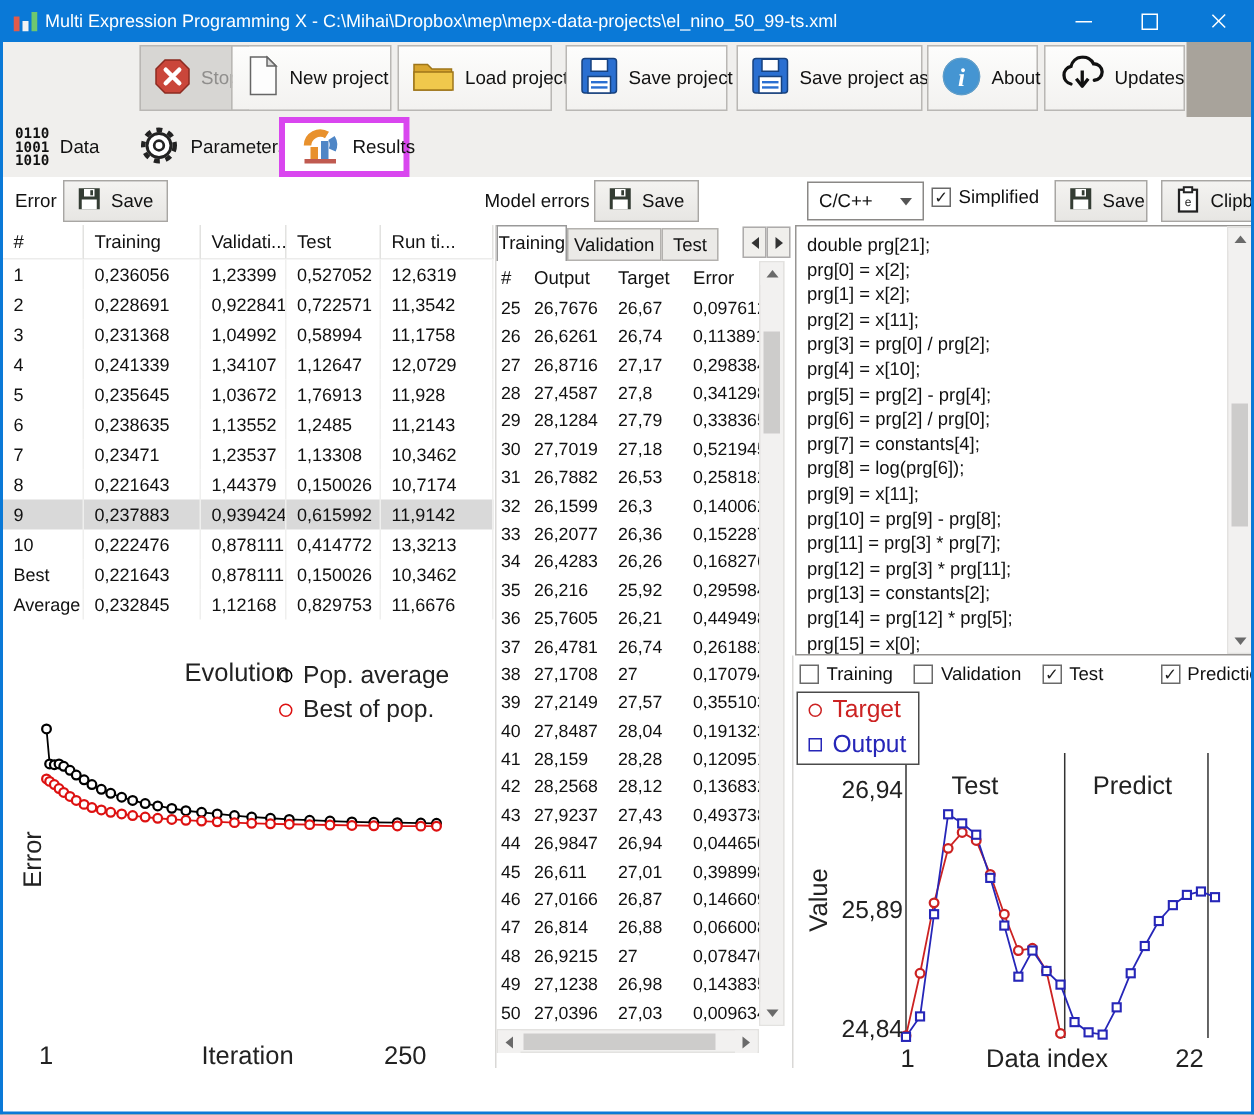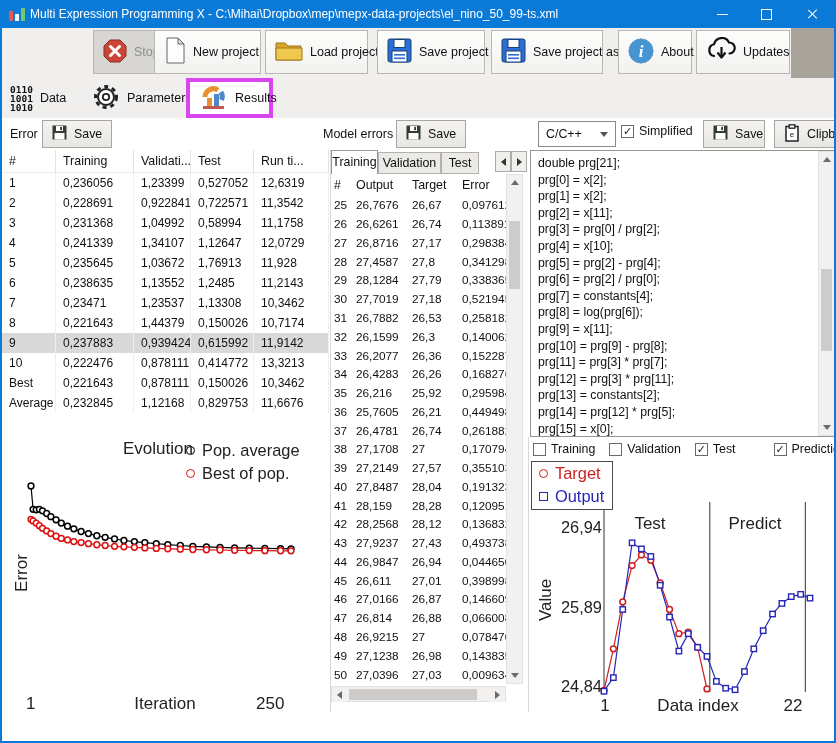--- a/index.html
+++ b/index.html
@@ -140,21 +140,21 @@
     <div class="tbtn" style="left:377px;width:108px;">
       <span><svg width="25" height="25" viewBox="0 0 25 25">
             <rect x="1" y="1" width="23" height="23" rx="2" fill="#2a6fd1" stroke="#17417e"></rect>
             <rect x="7" y="1.5" width="11" height="8" fill="#fff" stroke="#17417e"></rect>
             <rect x="5" y="13" width="15" height="11" fill="#fff" stroke="#17417e"></rect>
             <rect x="7" y="16" width="11" height="1.6" fill="#2a6fd1"></rect>
             <rect x="7" y="19.5" width="11" height="1.6" fill="#2a6fd1"></rect>
           </svg></span>
       <span>Save project</span>
     </div>
-    <div class="tbtn" style="left:491px;width:112px;">
+    <div class="tbtn" style="left:491px;width:124px;">
       <span><svg width="25" height="25" viewBox="0 0 25 25">
             <rect x="1" y="1" width="23" height="23" rx="2" fill="#2a6fd1" stroke="#17417e"></rect>
             <rect x="7" y="1.5" width="11" height="8" fill="#fff" stroke="#17417e"></rect>
             <rect x="5" y="13" width="15" height="11" fill="#fff" stroke="#17417e"></rect>
             <rect x="7" y="16" width="11" height="1.6" fill="#2a6fd1"></rect>
             <rect x="7" y="19.5" width="11" height="1.6" fill="#2a6fd1"></rect>
           </svg></span>
       <span>Save project as</span>
     </div>
     <div class="tbtn" style="left:618px;width:74px;">

